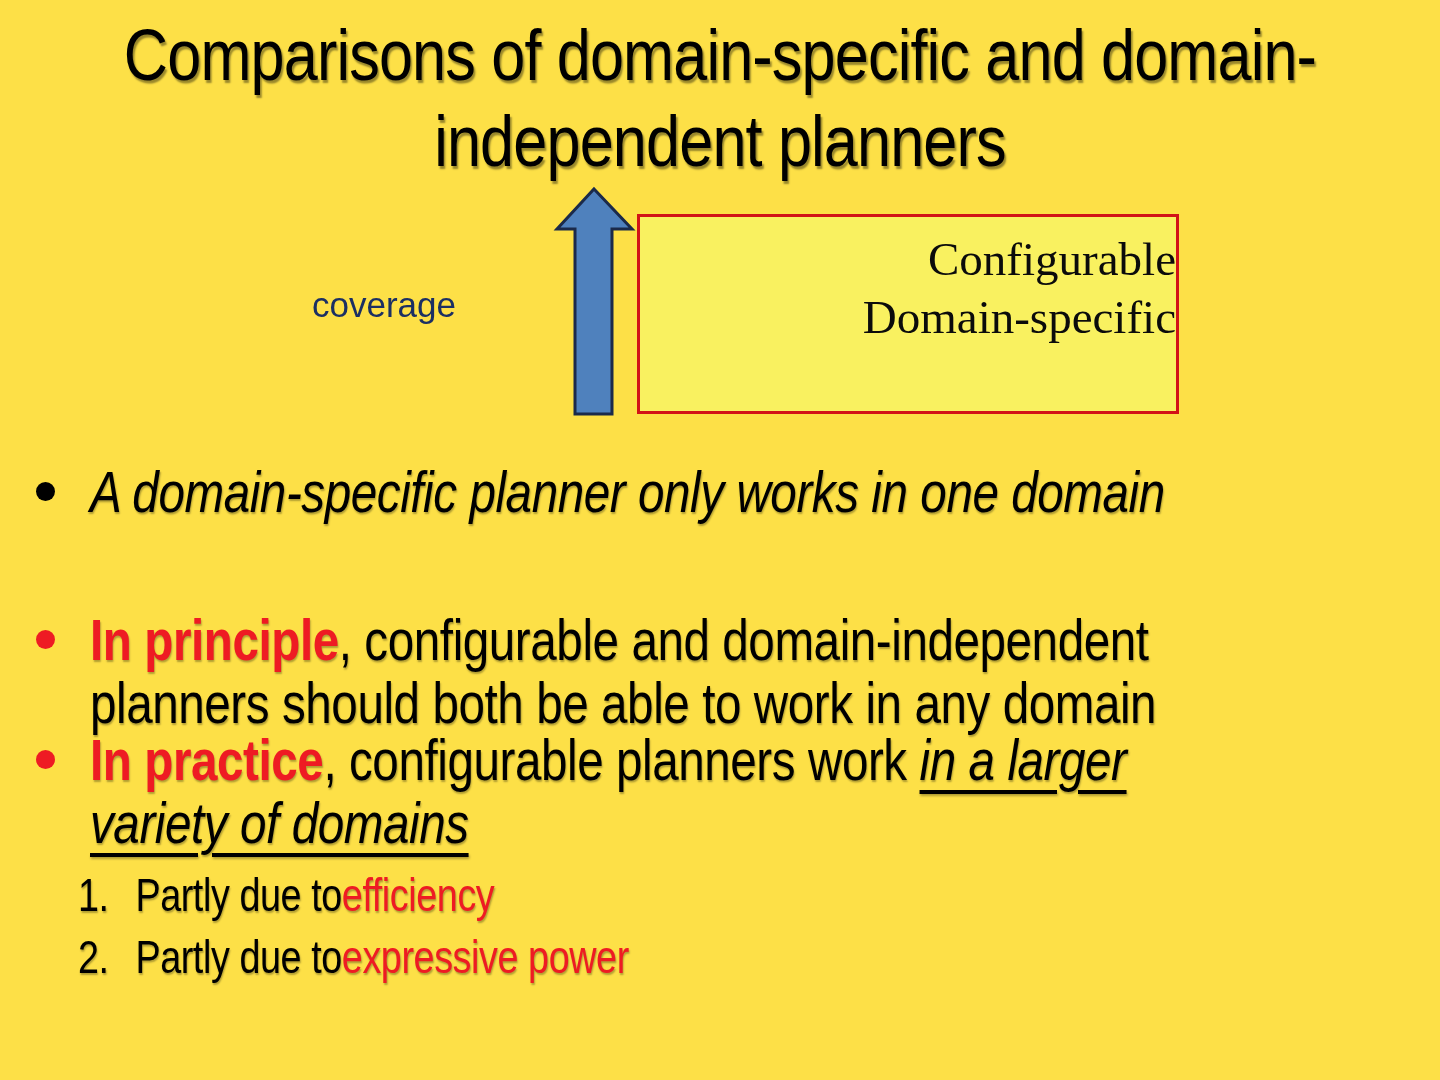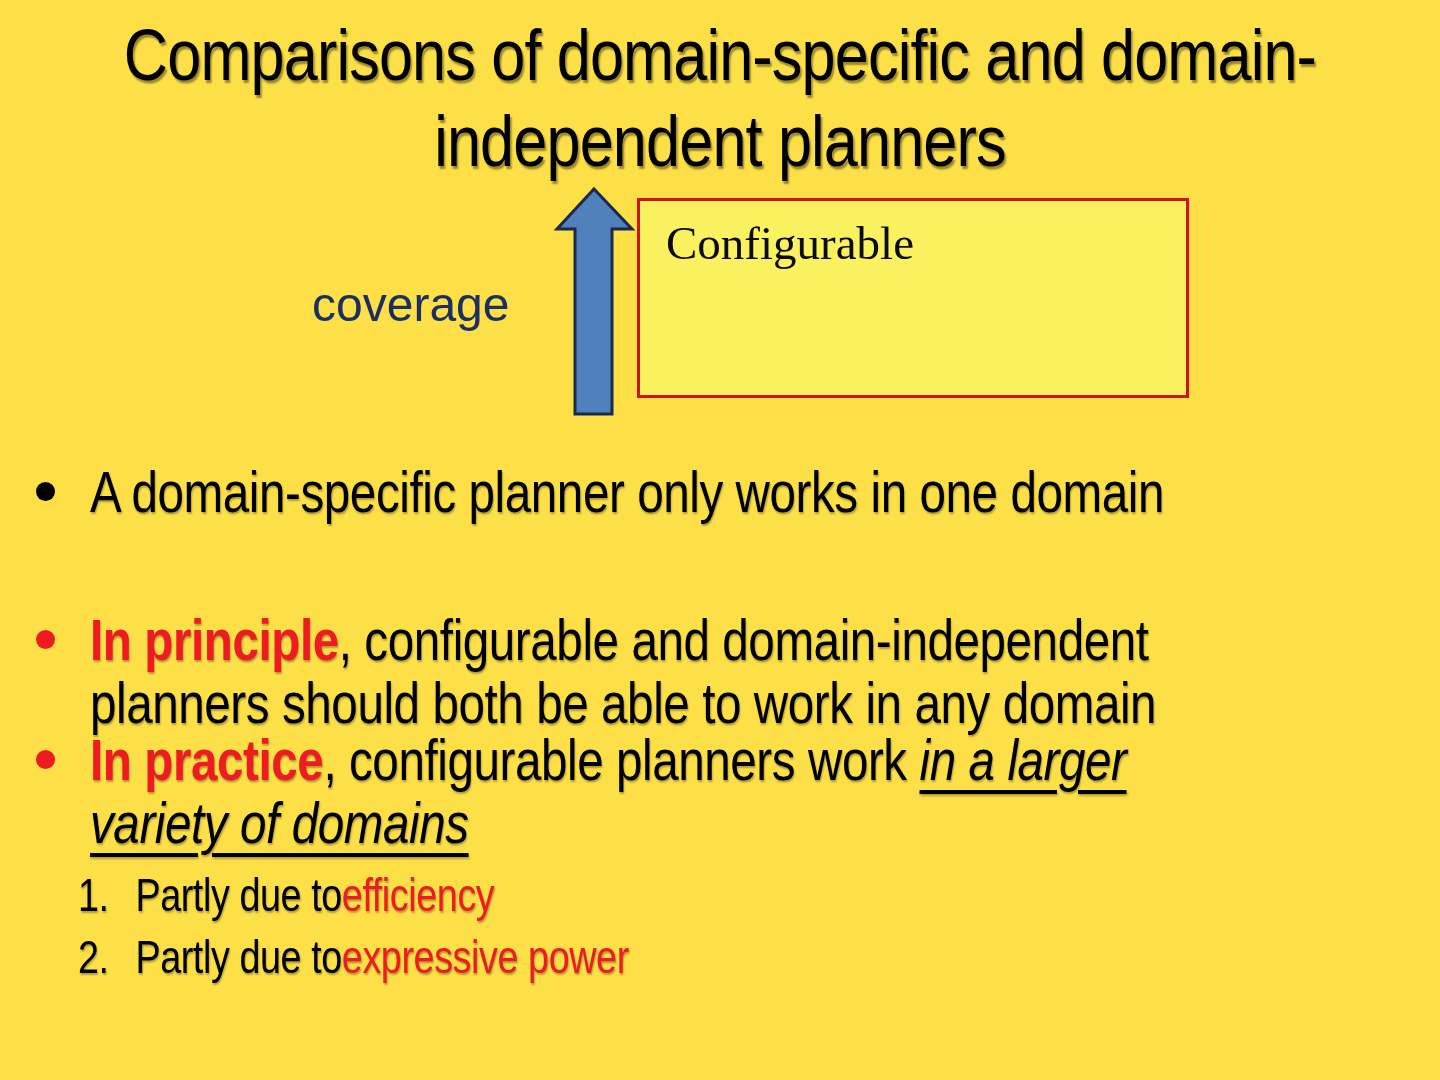--- a/index.html
+++ b/index.html
@@ -18,52 +18,53 @@
     color:#000;
     letter-spacing:-1px;
     text-shadow:2px 3px 2px rgba(0,0,0,0.40);
     transform:scaleX(0.85);
     transform-origin:50% 0;
     white-space:nowrap;
   }
   
   .coverage{
     position:absolute;left:312px;top:279px;
-    font-size:48px;line-height:52px;
+    font-size:35px;line-height:52px;
     color:var(--navy);
   }
   .arrow-wrap{position:absolute;left:548px;top:186px;width:92px;height:232px;}
   .yellow-box{
-    position:absolute;left:637px;top:198px;
+    position:absolute;left:637px;top:214px;
     width:520px;height:181px;
     background:var(--boxfill);
     border:3px solid var(--boxborder);
-    padding:13px 0 0 26px;
+    padding:13px 0 0 16px;
     box-sizing:content-box;
+    text-align:right;
   }
   .yellow-box .box-line{
     font-family:"Liberation Serif", serif;
     font-size:47px;line-height:58px;color:#0b0b0b;
     white-space:nowrap;
   }
   
   .bullet{position:absolute;left:36px;display:flex;}
   .bullet .dot{
     width:19px;height:19px;border-radius:50%;
     background:#000;margin:22px 35px 0 0;flex:none;
   }
   .bullet.reddot .dot{background:var(--red);}
   .bullet .lines{display:block;}
   .line{
     font-size:58px;line-height:63px;color:#000;
     letter-spacing:-0.5px;white-space:nowrap;
     transform:scaleX(0.82);transform-origin:0 50%;
     text-shadow:1px 2px 2px rgba(0,0,0,0.30);
   }
-  .b0{top:460px;} .b1{top:608px;} .b2{top:728px;}
+  .b0{top:460px;font-style:italic;} .b1{top:608px;} .b2{top:728px;}
   .numlist{position:absolute;left:78px;top:864px;}
   .num-row{
     display:flex;
     font-size:46px;line-height:62px;color:#000;
     letter-spacing:-0.5px;white-space:nowrap;
     transform:scaleX(0.82);transform-origin:0 50%;
     text-shadow:1px 2px 2px rgba(0,0,0,0.30);
   }
   .num-row .num{width:70px;flex:none;}
   
@@ -89,20 +90,21 @@
   <div class="coverage">coverage</div>
 
   <div class="arrow-wrap">
     <svg width="92" height="232" viewBox="0 0 92 232">
       <polygon points="46,3 84,43 64,43 64,228 27,228 27,43 9,43" stroke-width="3" stroke-linejoin="miter" id="arrow-poly" fill="#4f81bd" stroke="#1b2a4a"></polygon>
     </svg>
   </div>
 
   <div class="yellow-box">
     <div class="box-line">Configurable</div>
+    <div class="box-line">Domain-specific</div>
   </div>
 
   <div id="bullets">
       <div class="bullet b0">
         <span class="dot"></span>
         <div class="lines">
           <div class="line"><span class="seg ">A domain-specific planner only works in one domain</span></div>
         </div>
       </div>
       <div class="bullet b1 reddot">

